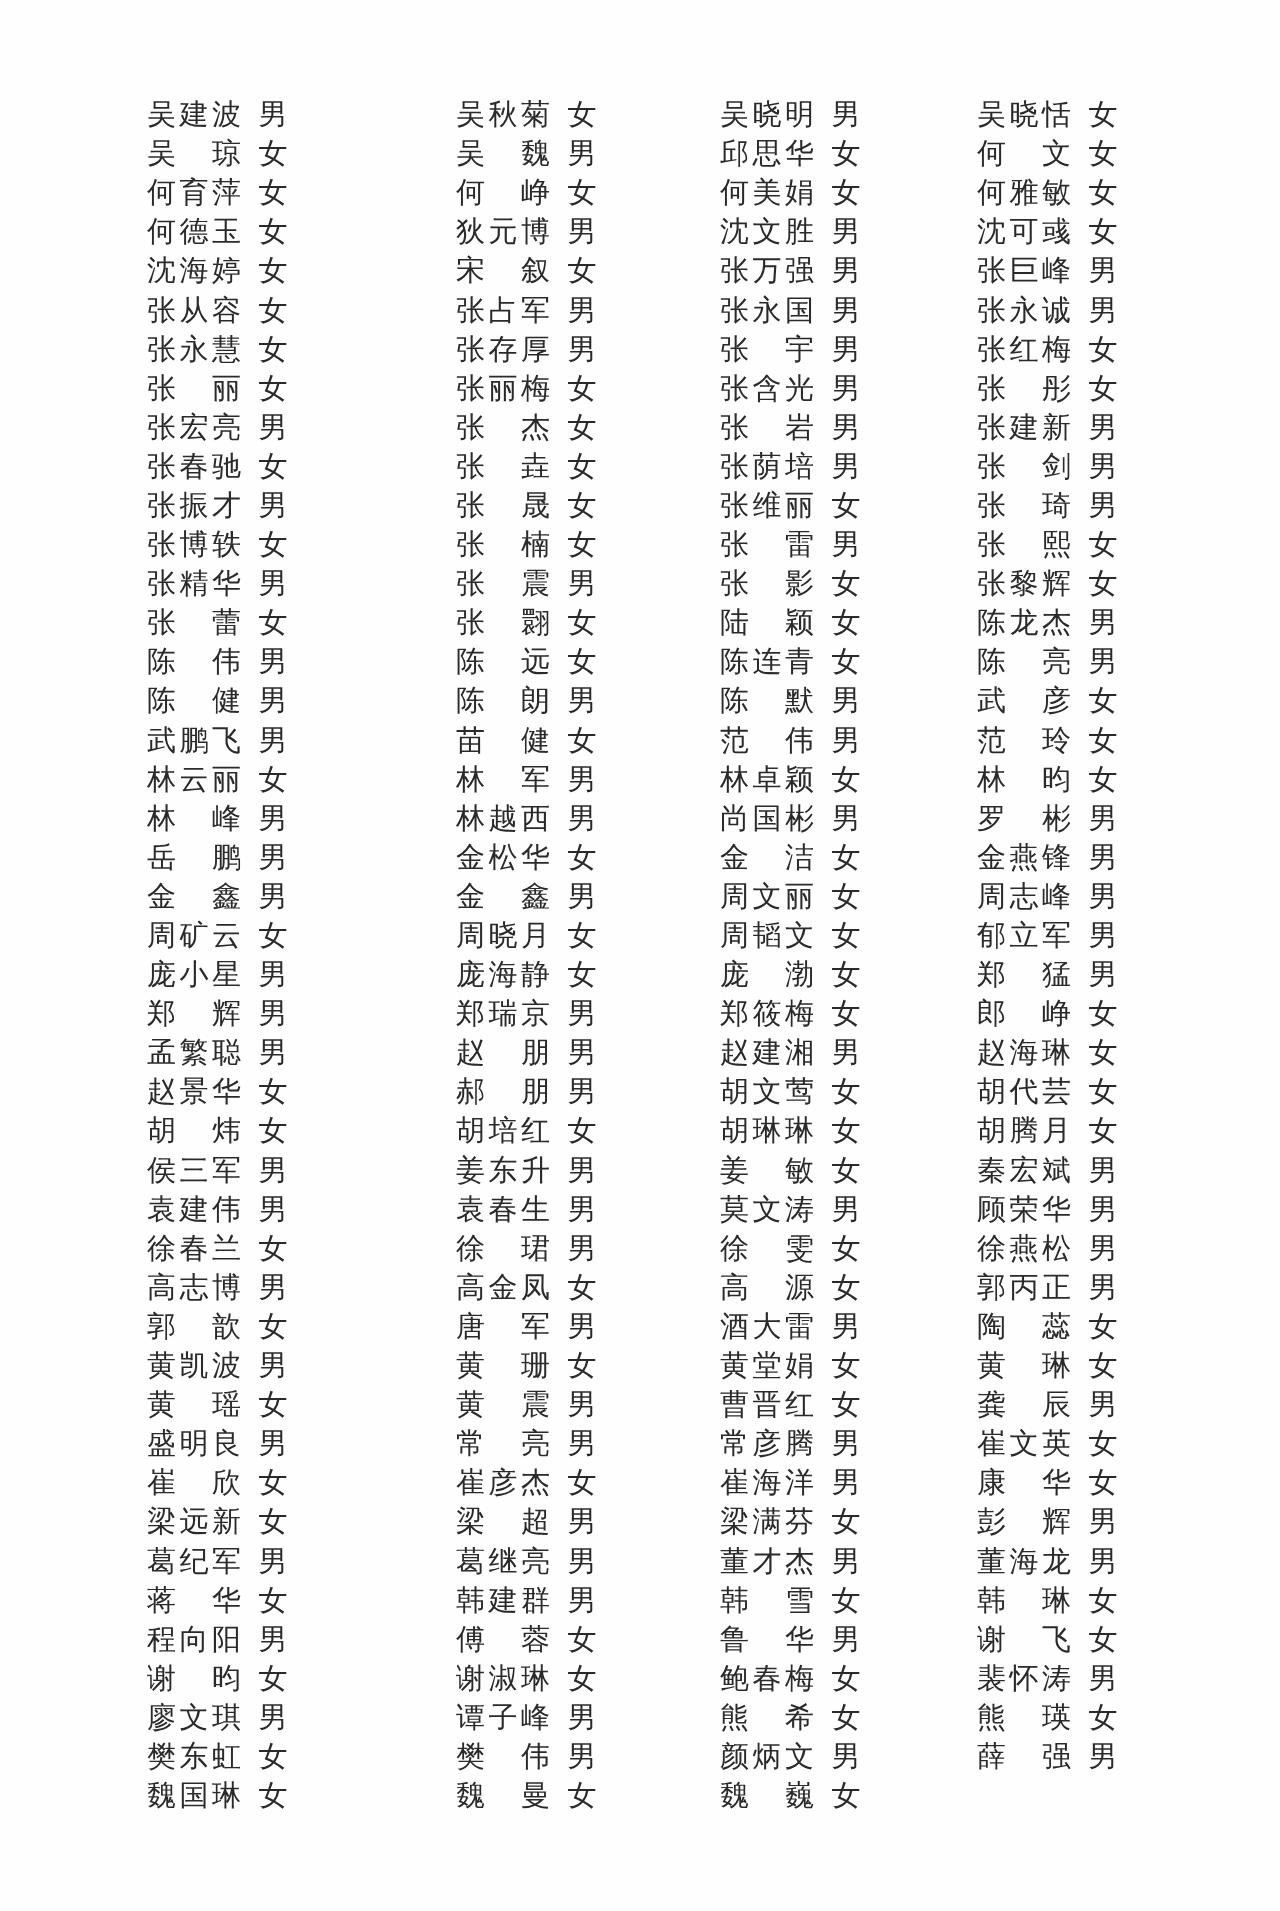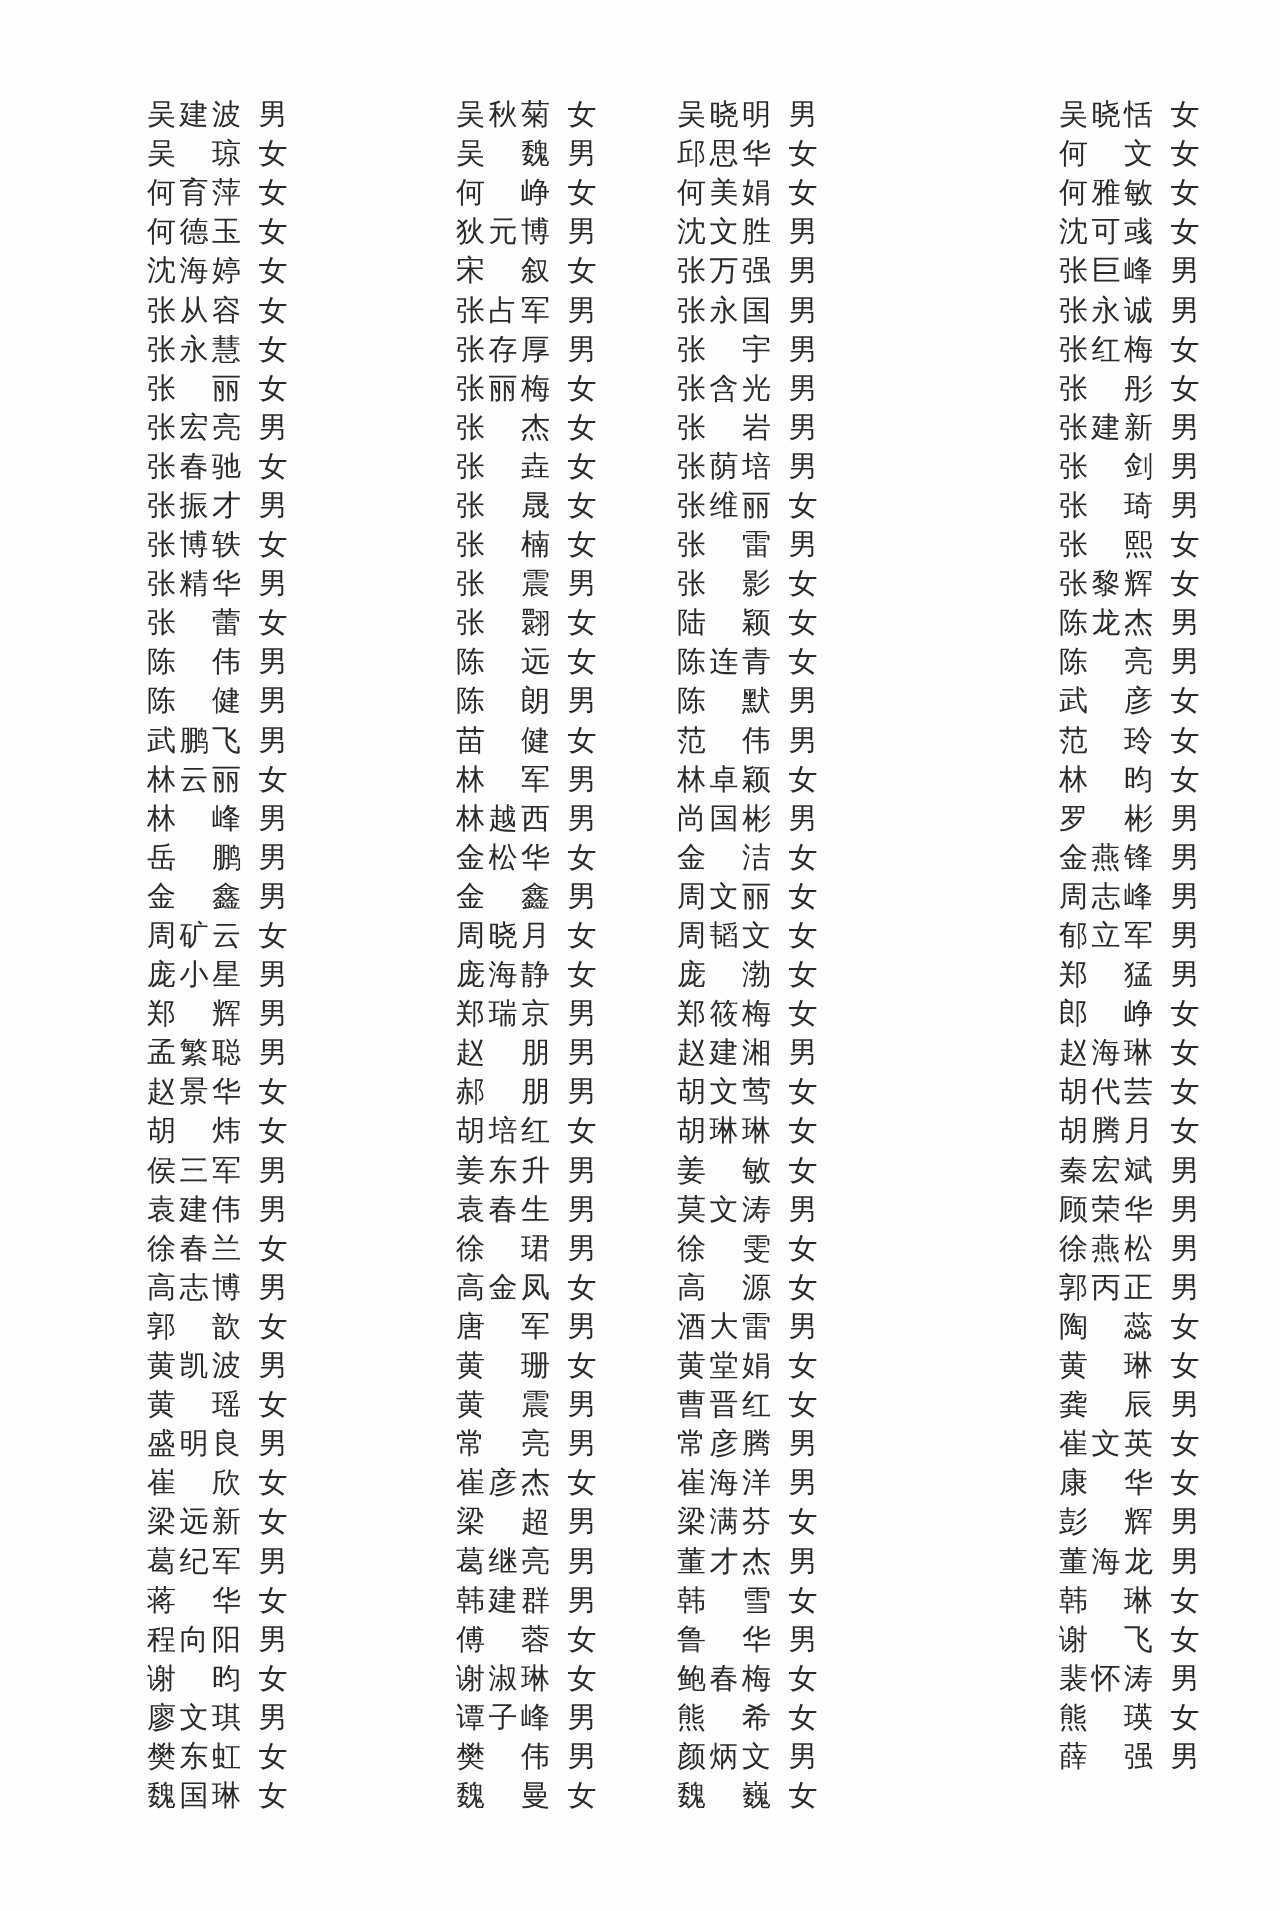--- a/index.html
+++ b/index.html
@@ -20,22 +20,22 @@
     overflow: hidden;
     font-family: Liberation Serif, serif;
   }
   .name-column {
     position: absolute;
     top: 95px;
     width: 200px;
   }
   .name-column.col-0 { left: 147px; }
   .name-column.col-1 { left: 456px; }
-  .name-column.col-2 { left: 677px; }
-  .name-column.col-3 { left: 1059px; }
+  .name-column.col-2 { left: 720px; }
+  .name-column.col-3 { left: 977px; }
   .row {
     height: 39.1px;
     display: flex;
     align-items: center;
     white-space: nowrap;
   }
   .name {
     display: inline-block;
     width: 94px;
     font-size: 29px;

